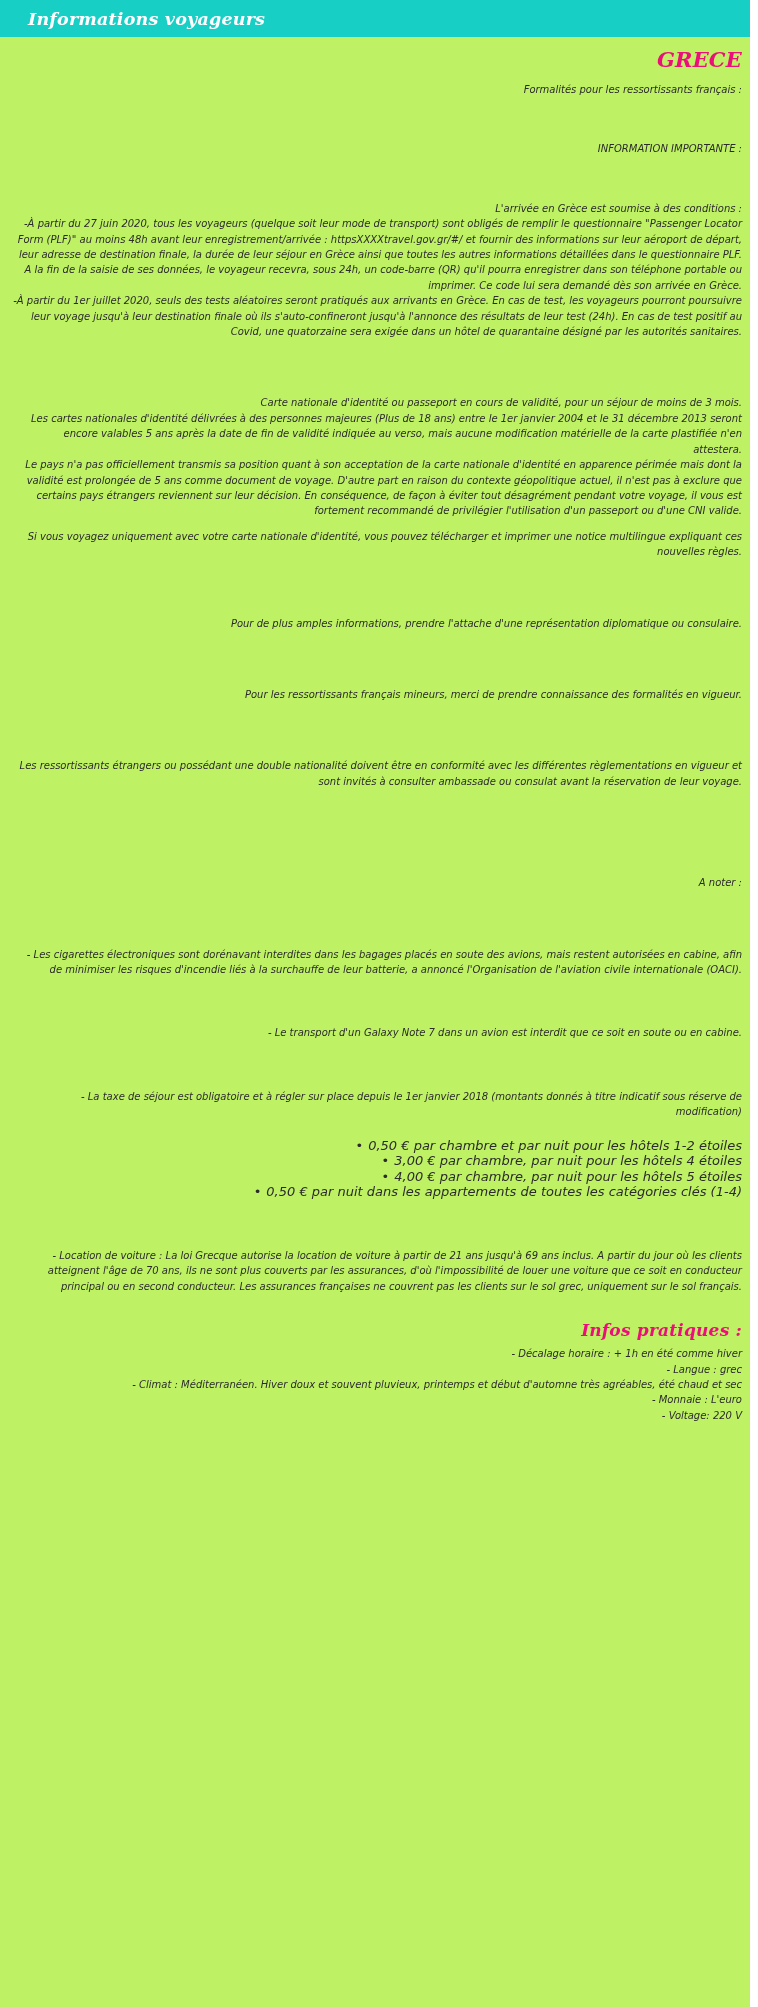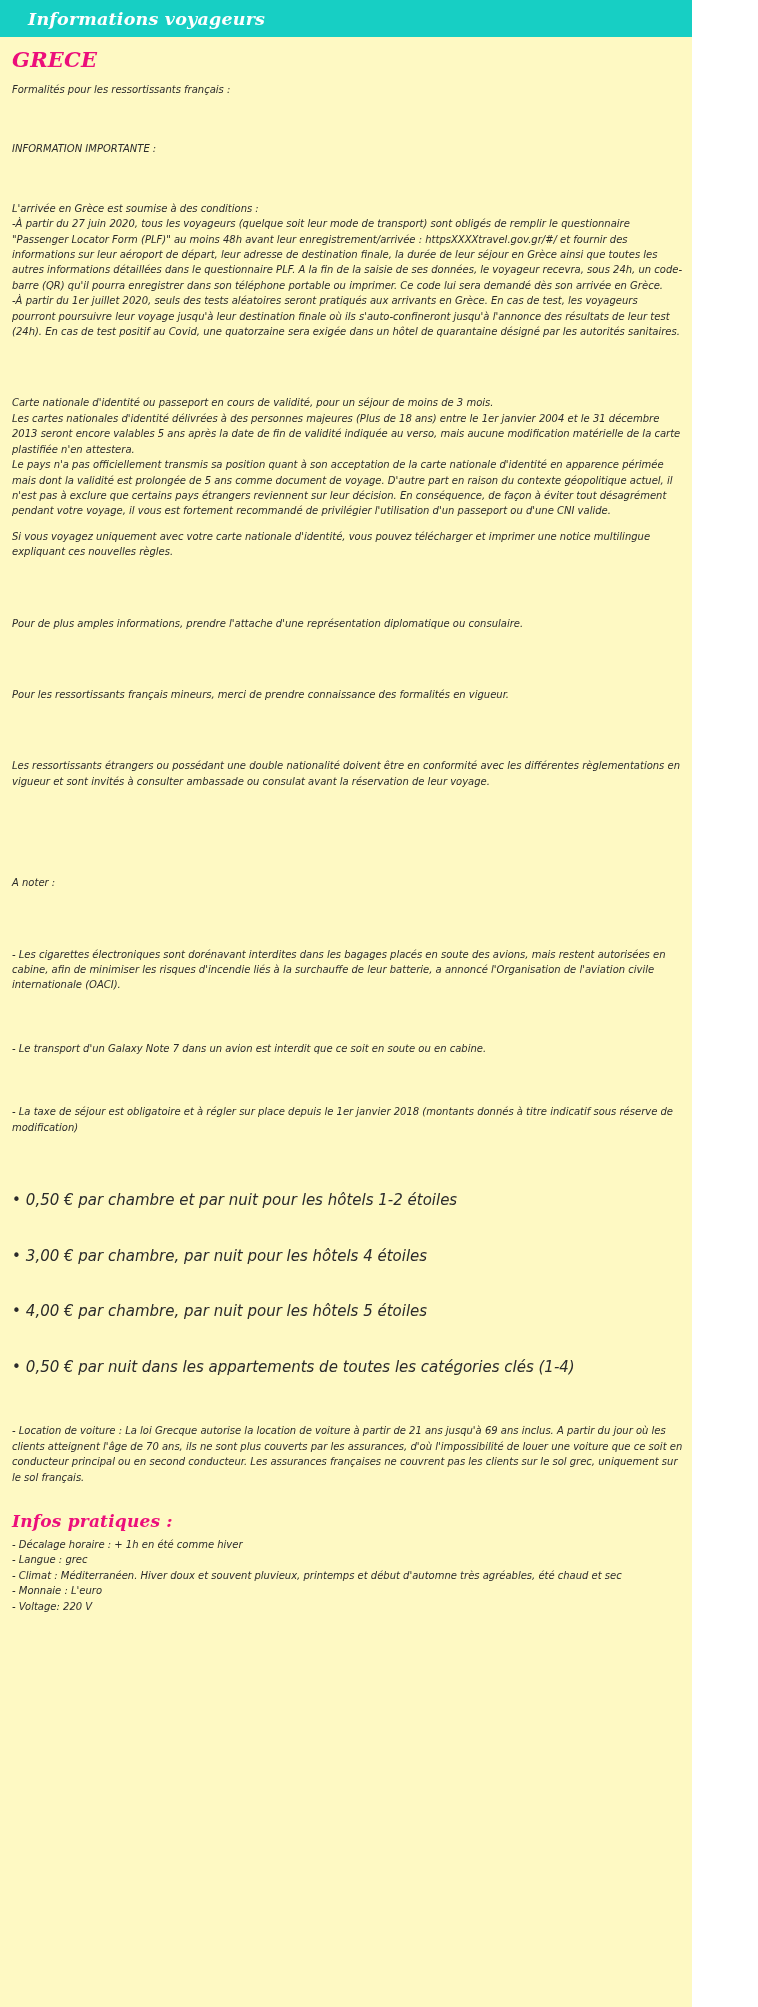--- a/index.html
+++ b/index.html
@@ -7,44 +7,45 @@
     margin: 0;
     padding: 0;
     background: #ffffff;
   }
   body {
     width: 758px;
     font-family: "DejaVu Sans", sans-serif;
     color: #2b2b2b;
   }
   .page {
-    width: 692px;
+    width: 750px;
     min-height: 2007px;
     position: relative;
-    background: #fef9c3;
+    background: #bef264;
   }
   
   .header-bar {
     background: #17cfc4;
     height: 37px;
     display: flex;
     align-items: center;
     padding-left: 28px;
   }
   .header-title {
     color: #ffffff;
     font-family: "DejaVu Serif", serif;
     font-style: italic;
     font-weight: bold;
     font-size: 17.5px;
     letter-spacing: 0.2px;
   }
   
   .content {
     padding: 0 8px 0 8px;
+    text-align: right;
   }
   h1.country {
     font-family: "DejaVu Serif", serif;
     font-style: italic;
     font-weight: bold;
     font-size: 21px;
     color: #ec0f7b;
     margin: 10px 0 0 4px;
     letter-spacing: 0.2px;
   }
@@ -73,24 +74,23 @@
   .gap-l  { height: 44px; }
   .gap-xl { height: 56px; }
   ul.bullets {
     margin: 0 0 0 4px;
     padding: 0;
     list-style: none;
   }
   ul.bullets li {
     font-family: "DejaVu Sans", sans-serif;
     font-style: italic;
-    font-size: 15px;
+    font-size: 13px;
     line-height: 15.6px;
     color: #2b2b2b;
-    margin-top: 40px;
   }
   ul.bullets li::before {
     content: "\2022";
     margin-right: 5px;
     font-style: normal;
   }
   .infos-list p.para { margin-bottom: 0; }
 </style>
 </head>
 <body>

